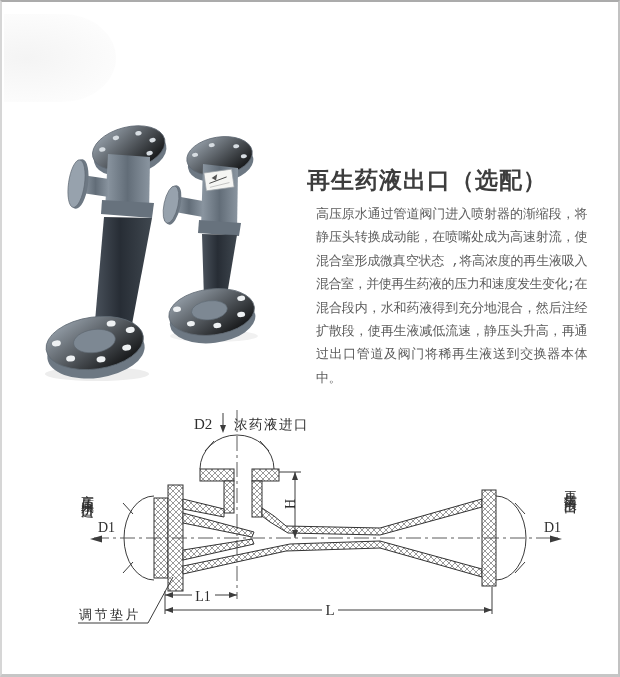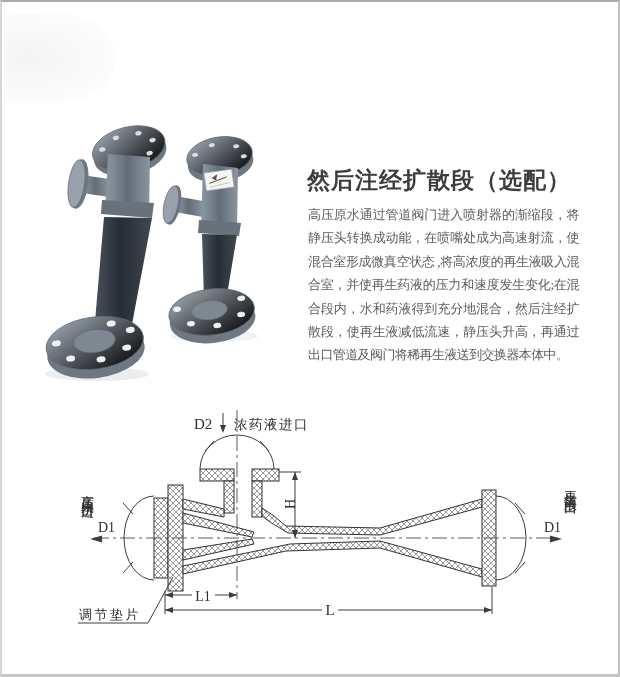--- a/index.html
+++ b/index.html
@@ -14,42 +14,42 @@
     position:absolute; left:2px; top:12px; width:112px; height:88px;
     background:radial-gradient(ellipse at 20% 50%, #f4f4f4 0%, #fafafa 55%, #ffffff 100%);
     border-radius:0 48% 48% 0 / 0 50% 50% 0;
   }
   .page-title {
     position:absolute; left:305px; top:163px; width:300px;
     font-size:23px; font-weight:700; letter-spacing:1px; color:#3d3d3d;
     font-family:"Liberation Sans", sans-serif;
   }
   .page-desc {
-    position:absolute; left:306px; top:201px; width:271px;
+    position:absolute; left:314px; top:201px; width:271px;
     font-size:13px; letter-spacing:-0.6px; line-height:23.4px; color:#5c5c5c;
-    text-align:justify; font-family:Liberation Serif, serif;
+    text-align:justify; font-family:Liberation Mono, monospace;
   }
   .v-label {
     position:absolute; writing-mode:vertical-lr; text-orientation:upright;
     font-family:"Liberation Serif", serif; font-size:13px; letter-spacing:2.5px;
     color:#2e2e2e; white-space:nowrap;
   }
   .v-label.left  { left:76px;  top:482px; }
   .v-label.right { left:559px; top:478px; }
   svg { position:absolute; left:0; top:0; }
   .dtext { font-family:"Liberation Serif", serif; fill:#2e2e2e; }
 </style>
 </head>
 <body>
 
 <div class="page">
 
   <div class="soft-blob"></div>
 
-  <div class="page-title">然后注经扩散段（选配）</div>
+  <div class="page-title">再生药液出口（选配）</div>
   <div class="page-desc">高压原水通过管道阀门进入喷射器的渐缩段，将静压头转换成动能，在喷嘴处成为高速射流，使混合室形成微真空状态 ,将高浓度的再生液吸入混合室，并使再生药液的压力和速度发生变化;在混合段内，水和药液得到充分地混合，然后注经扩散段，使再生液减低流速，静压头升高，再通过出口管道及阀门将稀再生液送到交换器本体中。</div>
 
   <div class="v-label left">高压原水进口</div>
   <div class="v-label right">再生药液出口</div>
 
   <svg width="620" height="677" viewBox="0 0 620 677">
     <defs>
       <pattern id="hx" width="6" height="6" patternUnits="userSpaceOnUse">
         <rect width="6" height="6" fill="#ffffff"></rect>
         <path d="M0,0 L6,6 M6,0 L0,6" stroke="#6e6e6e" stroke-width="0.7"></path>

